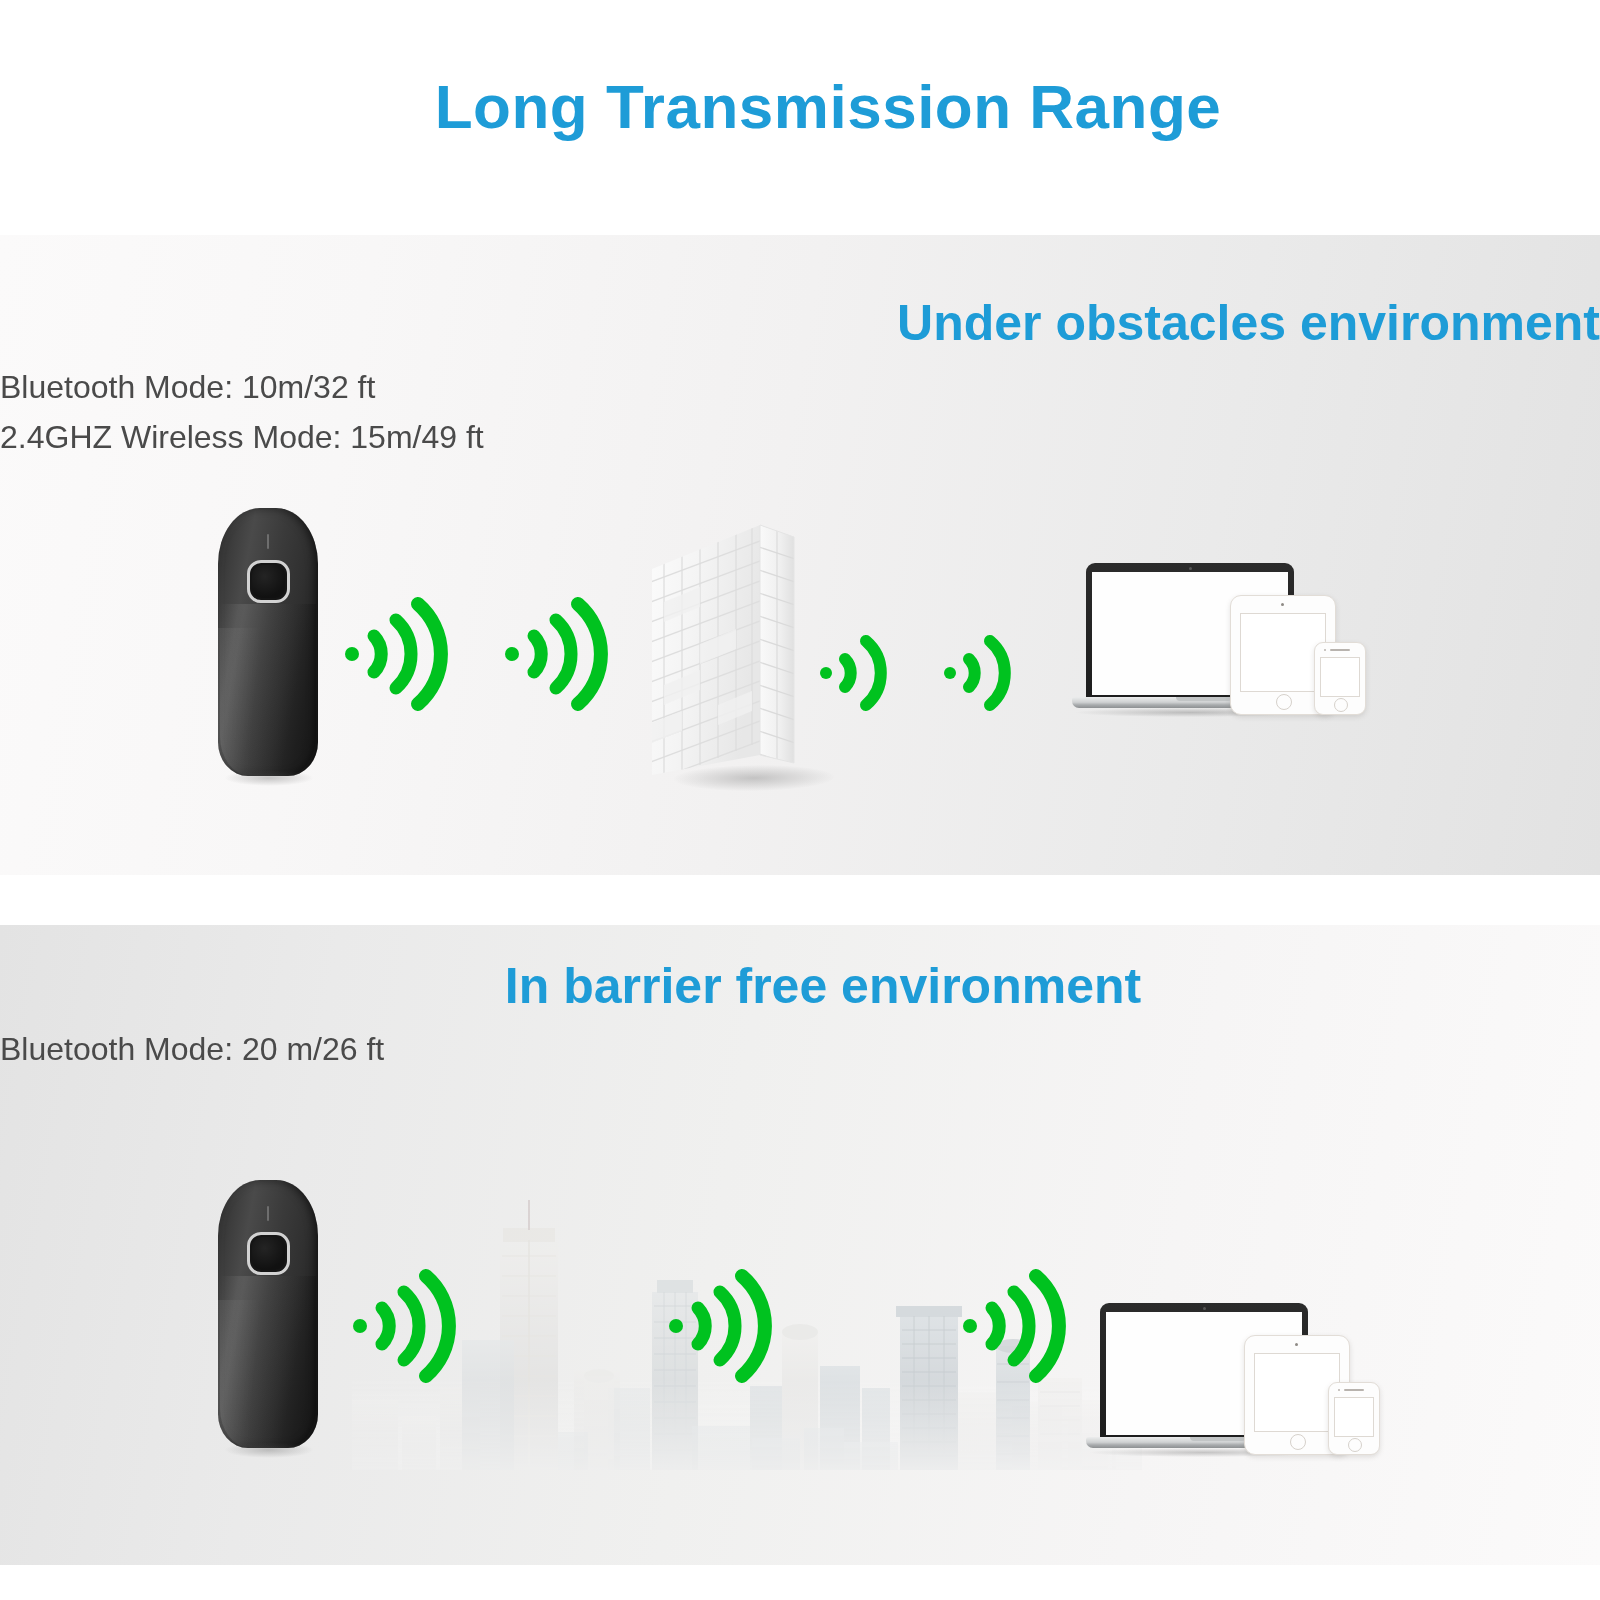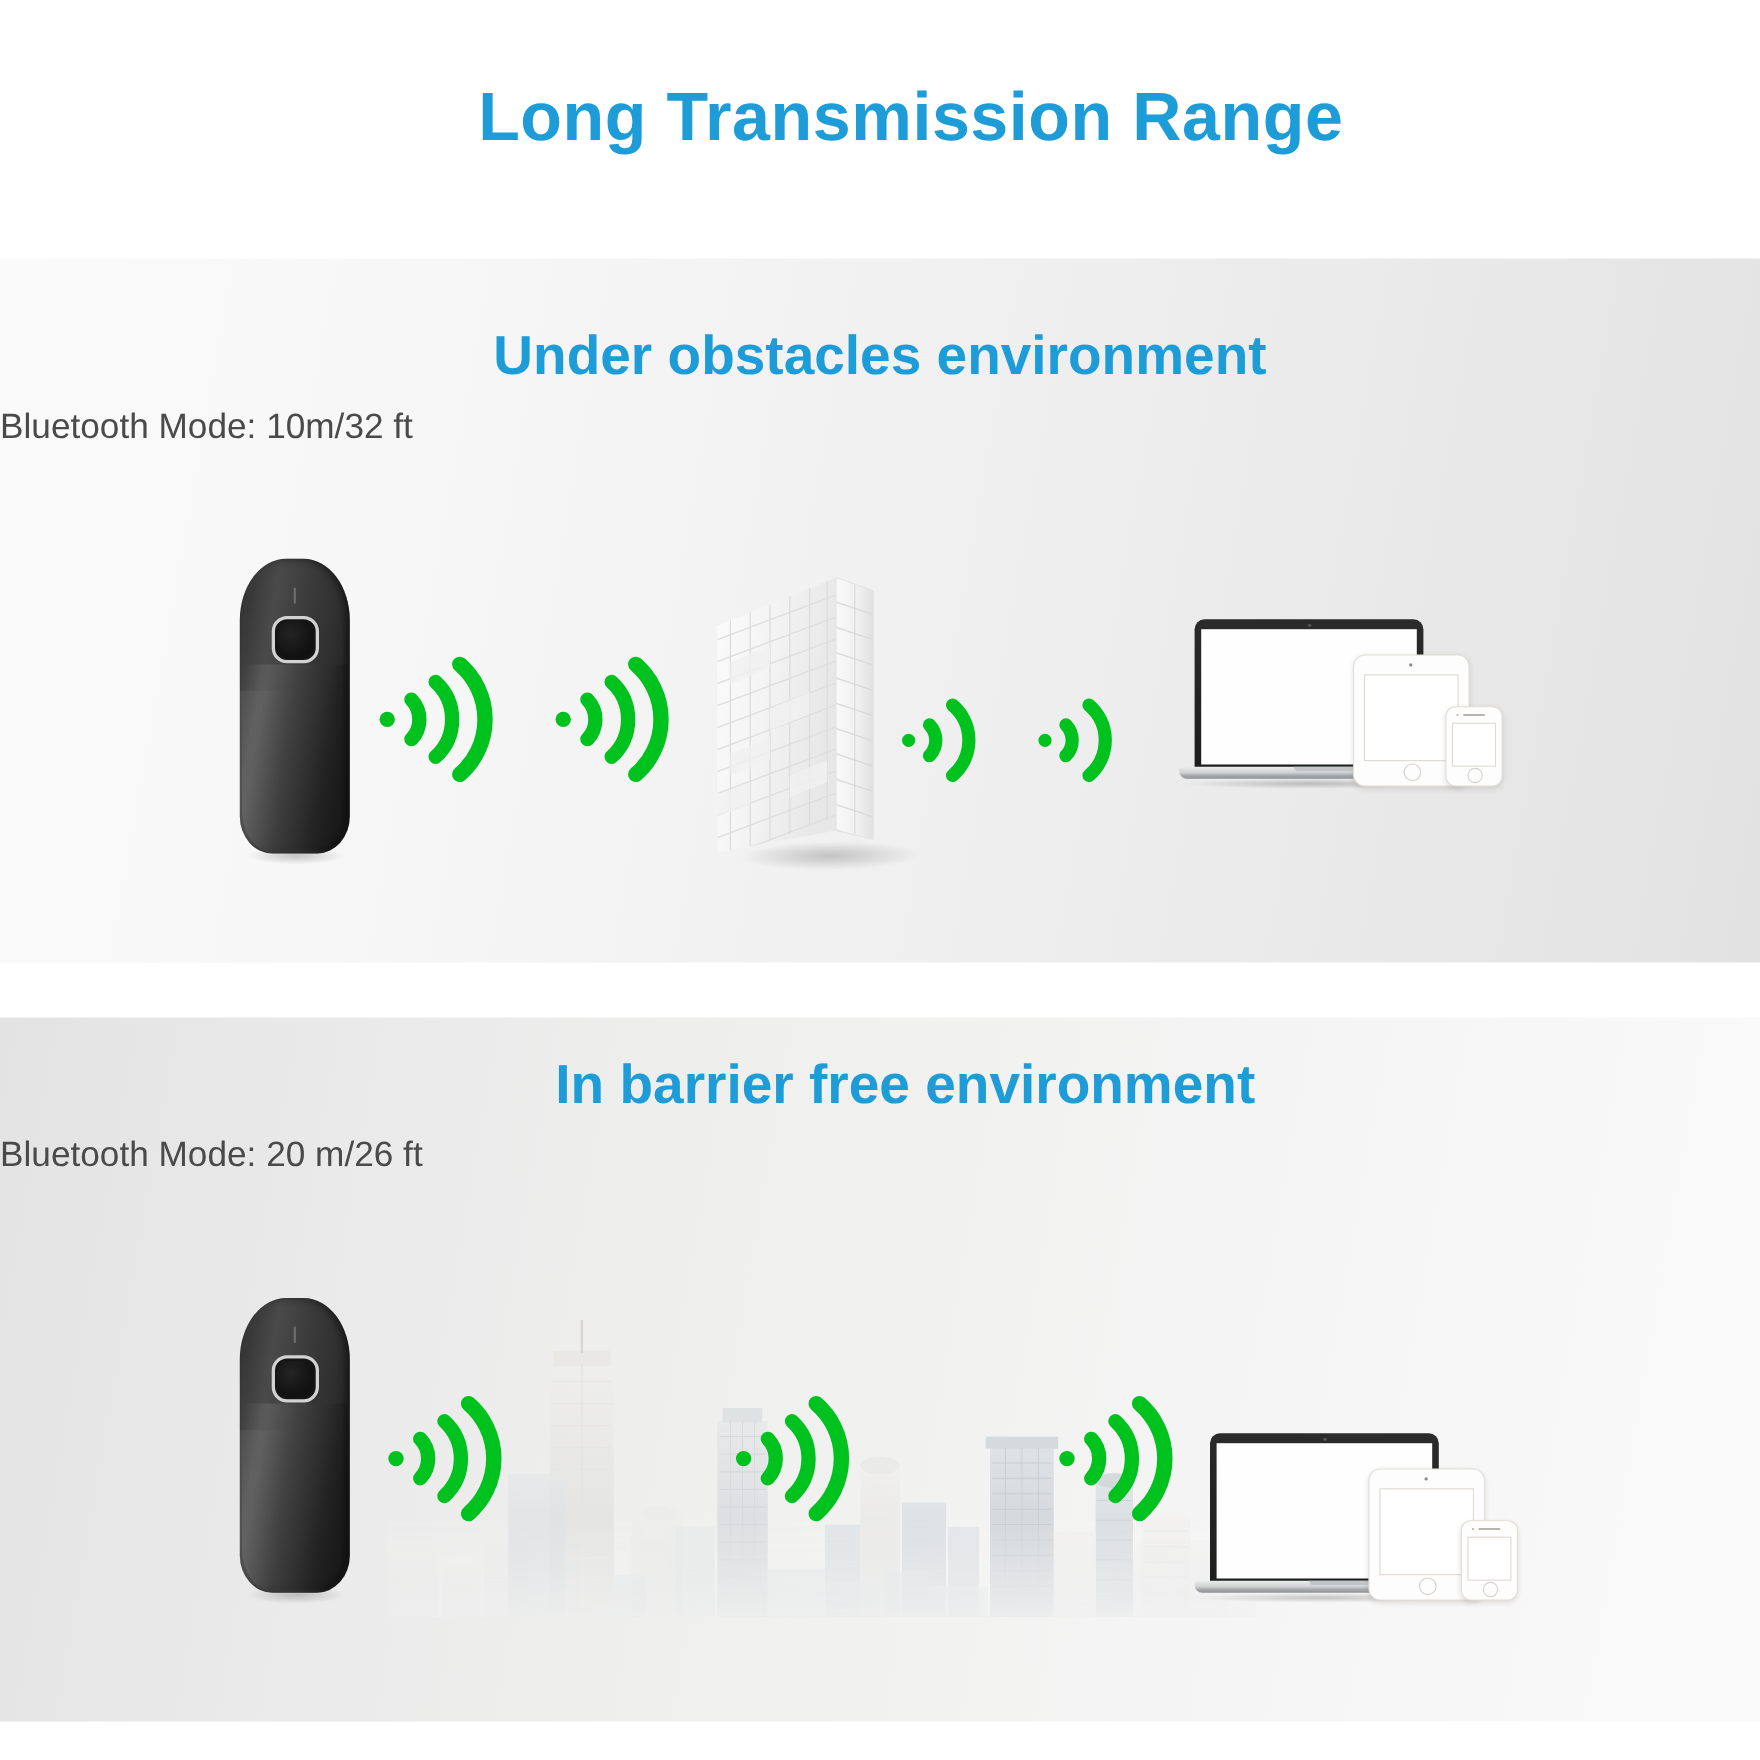--- a/index.html
+++ b/index.html
@@ -51,21 +51,21 @@
   .section-heading {
     position: absolute;
     left: 0;
     width: 1600px;
     text-align: center;
     font-size: 50px;
     font-weight: bold;
     color: #1e9cd7;
     line-height: 1.05;
   }
-  .panel-obstacles .section-heading { top: 62px; }
+  .panel-obstacles .section-heading { top: 62px; text-align: right; }
   .panel-barrierfree .section-heading { top: 35px; margin-left: 23px; }
 
   .spec-lines {
     position: absolute;
     left: 0;
     width: 1600px;
     text-align: left;
     color: #4a4a4a;
     font-size: 32px;
     line-height: 1.55;
@@ -334,20 +334,21 @@
 <body>
 
 <div class="page-title">Long Transmission Range</div>
 
 <div class="panel panel-obstacles">
 
   <div class="section-heading">Under obstacles environment</div>
 
   <div class="spec-lines">
     <div>Bluetooth Mode: 10m/32 ft</div>
+    <div>2.4GHZ Wireless Mode: 15m/49 ft</div>
   </div>
 
   <div class="scanner" style="left:218px; top:273px;">
     <div class="body"></div>
     <div class="waist"></div>
     <div class="curve"></div>
     <div class="led"></div>
     <div class="btn-ring"></div>
     <div class="btn-inner"></div>
     <div class="shadow"></div>

